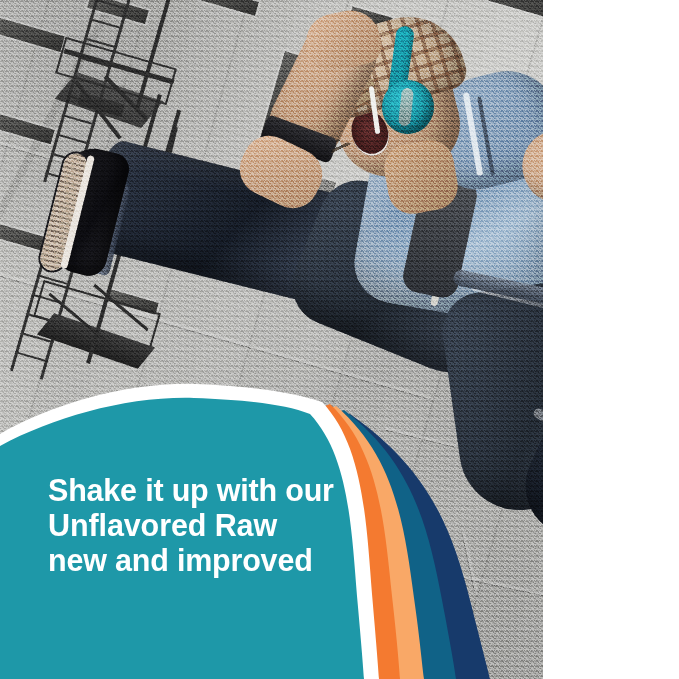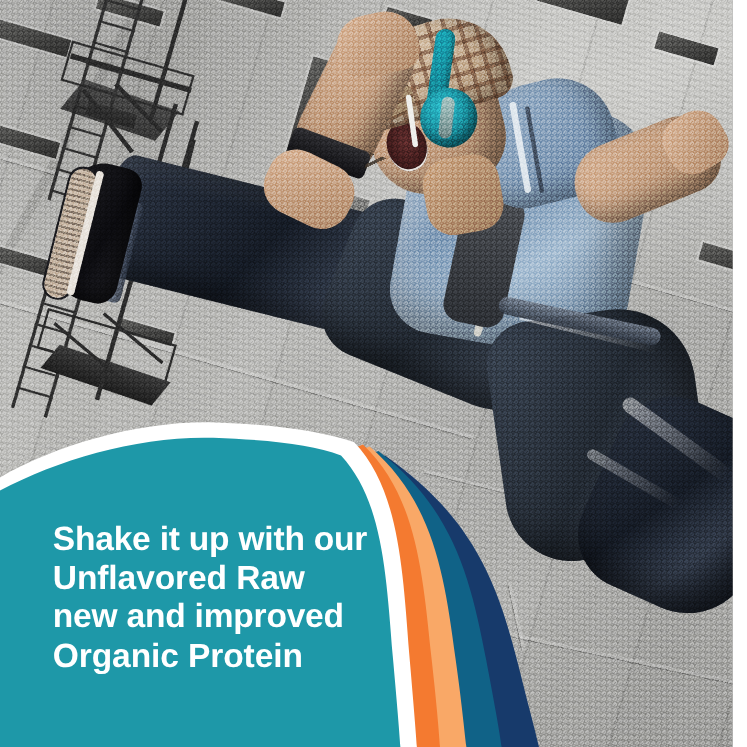--- a/index.html
+++ b/index.html
@@ -1,20 +1,20 @@
 <!DOCTYPE html>
 <html><head>
 <meta charset="utf-8">
 <style>
   html,body{margin:0;padding:0;background:#fff;}
   body{font-family:"Liberation Sans",sans-serif;}
 
   #ad-banner{
     position:relative;
-    width:666px;height:679px;
+    width:543px;height:679px;
     overflow:hidden;
     background:#9a9a98;
   }
 
   
   #photo{position:absolute;inset:0;overflow:hidden;}
 
   .wall{
     position:absolute;inset:0;
     background:
@@ -274,16 +274,15 @@
       <path d="M322,402 C362,444 366,514 372,594 C376,640 378,664 379,679 L0,679 L0,434 C52,404 128,382 196,384 C250,386 292,392 322,402 Z" fill="#FFFFFF"></path>
 
       <path d="M310,414 C347,454 351,518 357,596 C361,640 363,664 364,679 L0,679 L0,446 C54,417 128,396 194,398 C246,400 284,404 310,414 Z" fill="#1E98A8"></path>
     </svg>
   </div>
 
   <div id="copy">
     <span class="ln reg">Shake it up with our</span>
     <span class="ln strong">Unflavored Raw</span>
     <span class="ln reg">new and improved</span>
-    <span class="ln strong">Organic Protein</span>
   </div>
 
 </div>
 
 </body></html>

